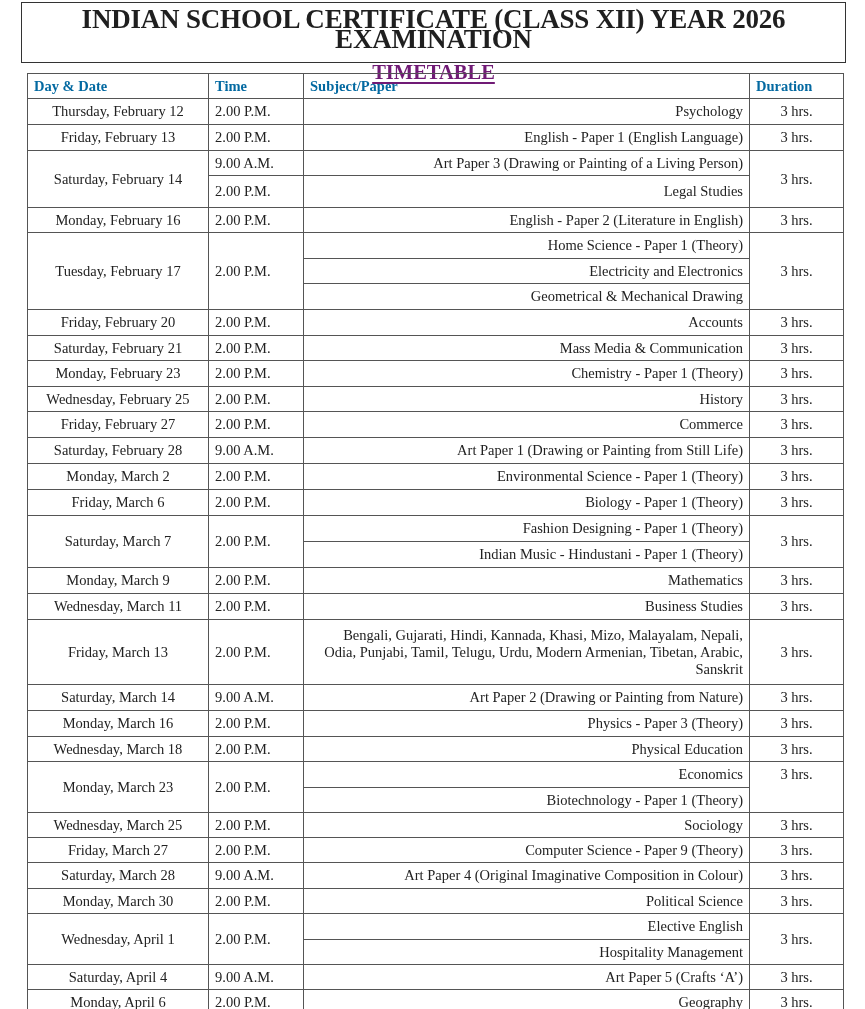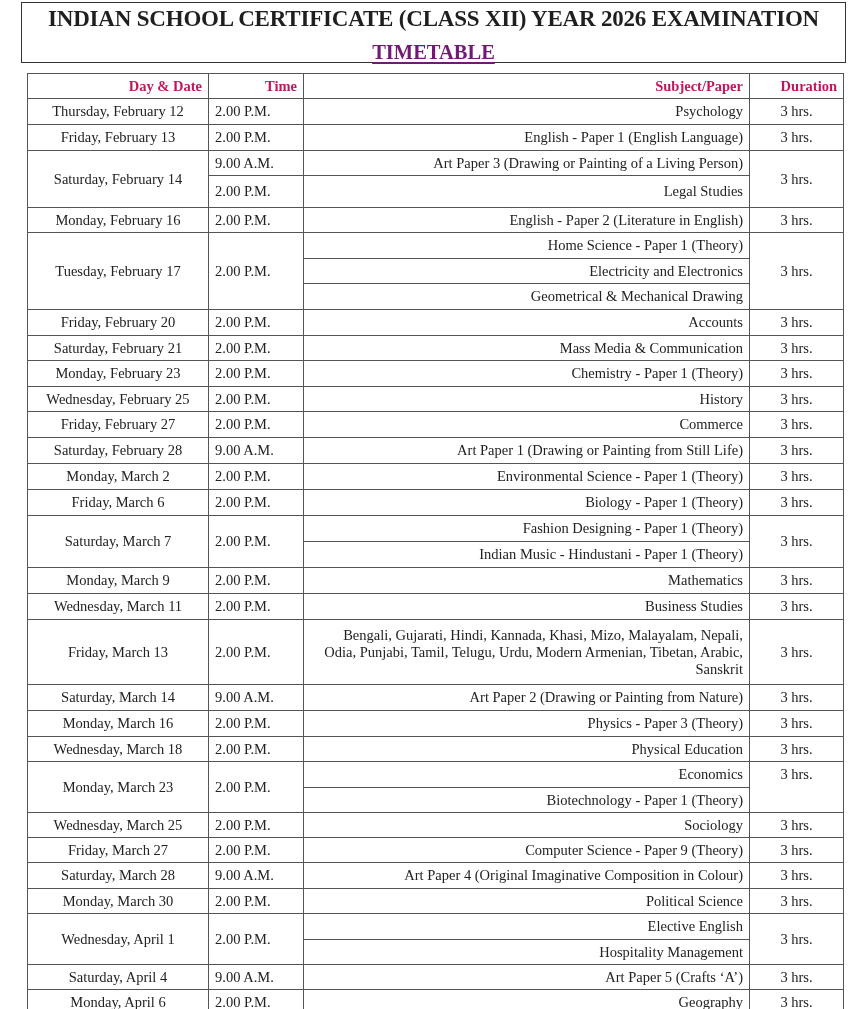--- a/index.html
+++ b/index.html
@@ -20,21 +20,21 @@
       left: 21px;
       top: 2px;
       width: 823px;
       height: 59px;
       border: 1.5px solid #333333;
       box-sizing: content-box;
       text-align: center;
     }
     .title-line1 {
       font-weight: bold;
-      font-size: 23px;
+      font-size: 27px;
       line-height: 20px;
       margin-top: 6px;
       letter-spacing: -0.2px;
       color: #1f1f1f;
     }
     .title-line2 {
       font-weight: bold;
       font-size: 20.5px;
       line-height: 20px;
       margin-top: 13px;
@@ -59,23 +59,23 @@
     table.tt th, table.tt td {
       border: 1px solid #555555;
       padding: 0 6px;
       vertical-align: middle;
       line-height: 17px;
       white-space: nowrap;
       overflow: hidden;
     }
     table.tt th {
       font-weight: bold;
-      text-align: right;
+      text-align: left;
       height: 24px;
-      color: #be185d;
+      color: #0369a1;
     }
     table.tt td.day { text-align: center; }
     table.tt td.time { }
     table.tt td.subj { text-align: right; }
     table.tt td.dur { text-align: center; margin-top: 14px; }
     table.tt td.dur.top { vertical-align: top; padding-top: 4px; }
     table.tt td.subj.wrap { white-space: normal; line-height: 17px; padding-top: 2px; padding-bottom: 2px; }
     tr.h25 td { height: 24px; }
     tr.h26 td { height: 25px; }
     tr.h32 td { height: 31px; }

